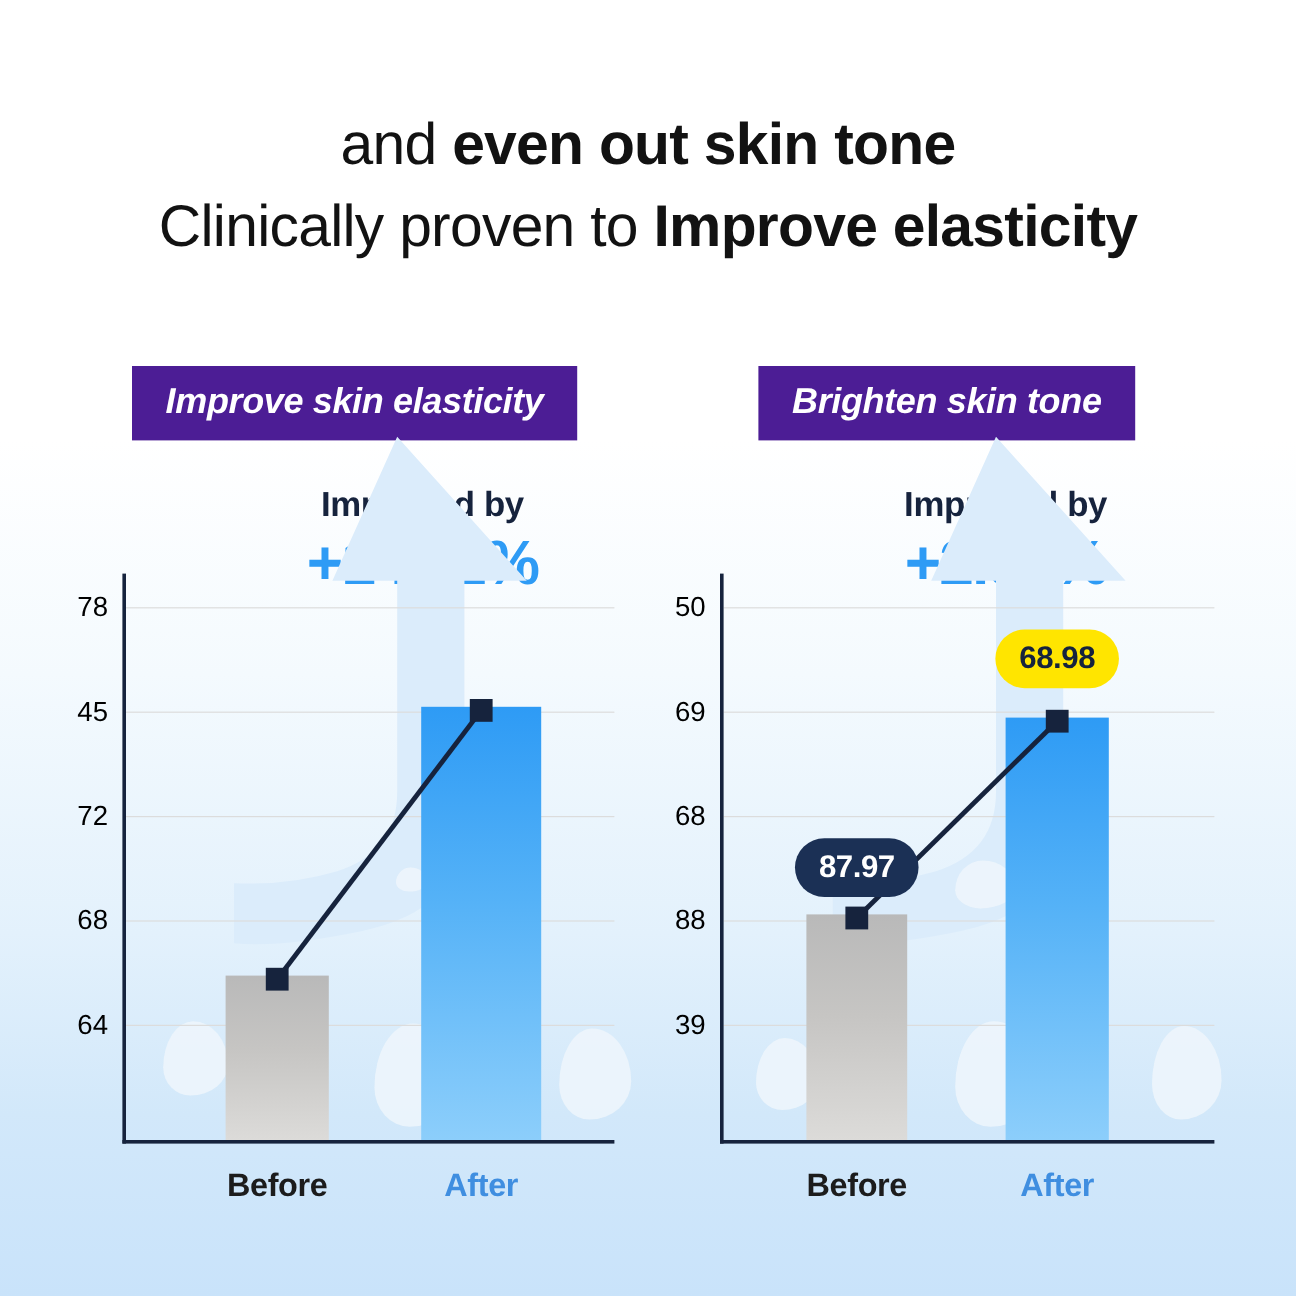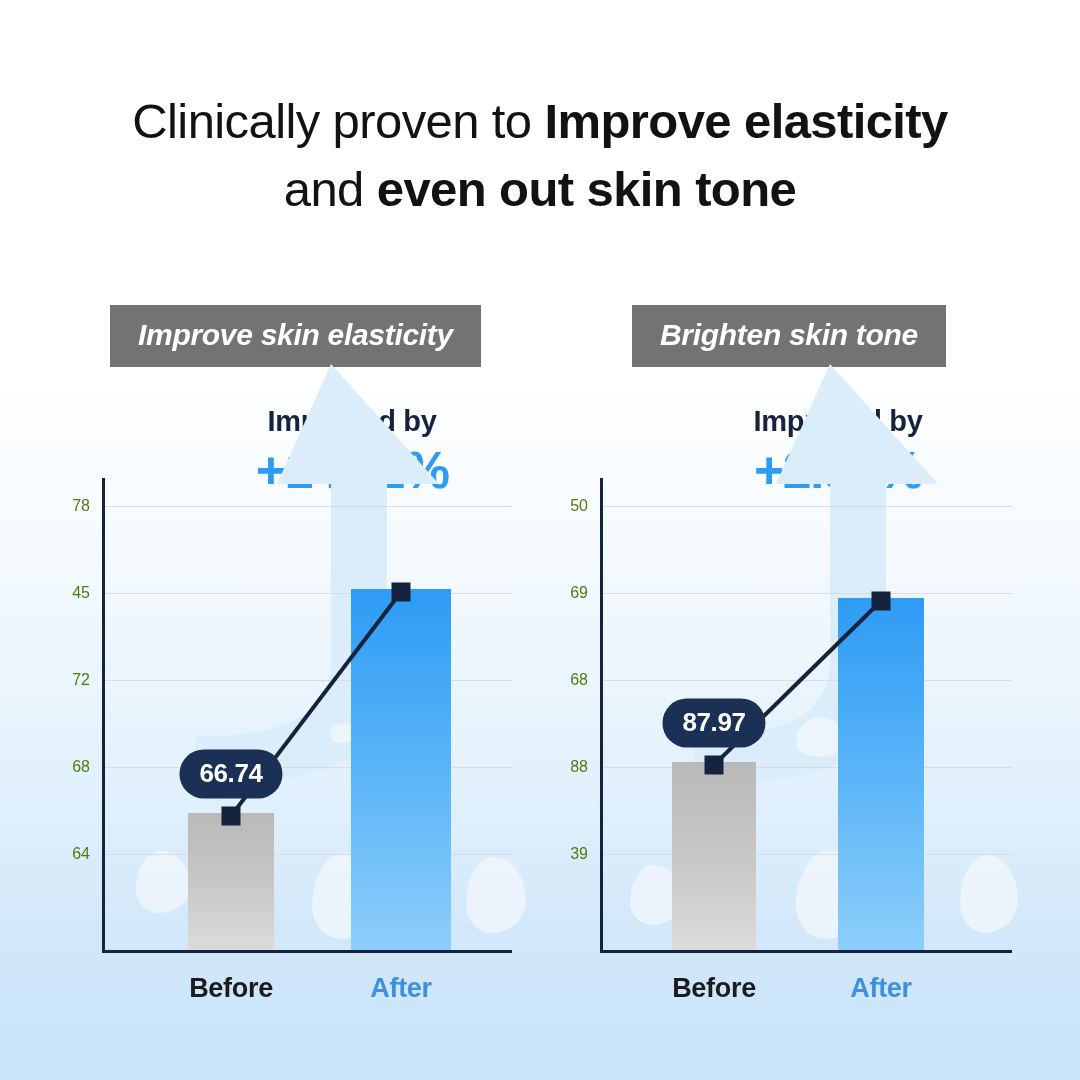--- a/index.html
+++ b/index.html
@@ -40,21 +40,21 @@
   
   .panel {
     position: absolute;
     top: 305px;
   }
   .panel-left  { left: 62px;  width: 470px; }
   .panel-right { left: 560px; width: 455px; }
 
   .banner {
     display: inline-block;
-    background: #737373;
+    background: #4c1d95;
     color: #ffffff;
     font-style: italic;
     font-weight: 700;
     font-size: 30px;
     letter-spacing: -0.3px;
     padding: 13px 28px 15px 28px;
     white-space: nowrap;
   }
   .panel-left .banner-wrap  { padding-left: 48px; }
   .panel-right .banner-wrap { padding-left: 72px; }
@@ -112,22 +112,22 @@
     left: 3px;
     right: 0;
     height: 1px;
     background: #dcdcdc;
   }
 
   .tick-label {
     position: absolute;
     right: calc(100% + 12px);
     transform: translateY(-50%);
-    color: #4d7c0f;
-    font-size: 16px;
+    color: #000000;
+    font-size: 23px;
     font-weight: 400;
     white-space: nowrap;
   }
 
   
   .arrow-wm {
     position: absolute;
     left: 50%;
     top: -120px;
     transform: translateX(-42%);
@@ -194,24 +194,24 @@
     white-space: nowrap;
   }
   .xlabel-before { color: #1c1c1c; }
   .xlabel-after  { color: #3f8ee0; }
 </style>
 </head>
 <body>
 
 <div class="headline">
   <div>
+    <span>and </span><b>even out skin tone</b>
+  </div>
+  <div>
     <span>Clinically proven to </span><b>Improve elasticity</b>
-  </div>
-  <div>
-    <span>and </span><b>even out skin tone</b>
   </div>
 </div>
 
 <div class="panel panel-left">
 
   <div class="banner-wrap">
     <span class="banner">Improve skin elasticity</span>
   </div>
 
   <div class="improved">
@@ -248,21 +248,20 @@
     <div class="bar bar-before" style="left:86px; width:86px; height:137px;"></div>
     <div class="bar bar-after" style="left:249px; width:100px; height:361px;"></div>
 
     <svg class="connector" viewBox="0 0 410 475" preserveAspectRatio="none">
       <line x1="129" y1="338" x2="299" y2="114" stroke="#16233d" stroke-width="4"></line>
     </svg>
 
     <div class="marker" style="left:129px; top:338px;"></div>
     <div class="marker" style="left:299px; top:114px;"></div>
 
-    <div class="pill pill-before" style="left:129px; top:296px;">66.74</div>
 
     <div class="axis-y"></div>
     <div class="axis-x"></div>
 
     <div class="xlabel xlabel-before" style="left:129px;">Before</div>
     <div class="xlabel xlabel-after" style="left:299px;">After</div>
   </div>
 </div>
 
 <div class="panel panel-right">
@@ -306,20 +305,21 @@
     <div class="bar bar-after" style="left:238px; width:86px; height:352px;"></div>
 
     <svg class="connector" viewBox="0 0 412 475" preserveAspectRatio="none">
       <line x1="114" y1="287" x2="281" y2="123" stroke="#16233d" stroke-width="4"></line>
     </svg>
 
     <div class="marker" style="left:114px; top:287px;"></div>
     <div class="marker" style="left:281px; top:123px;"></div>
 
     <div class="pill pill-before" style="left:114px; top:245px;">87.97</div>
+    <div class="pill pill-after" style="left:281px; top:71px;">68.98</div>
 
     <div class="axis-y"></div>
     <div class="axis-x"></div>
 
     <div class="xlabel xlabel-before" style="left:114px;">Before</div>
     <div class="xlabel xlabel-after" style="left:281px;">After</div>
   </div>
 </div>
 
 </body></html>

